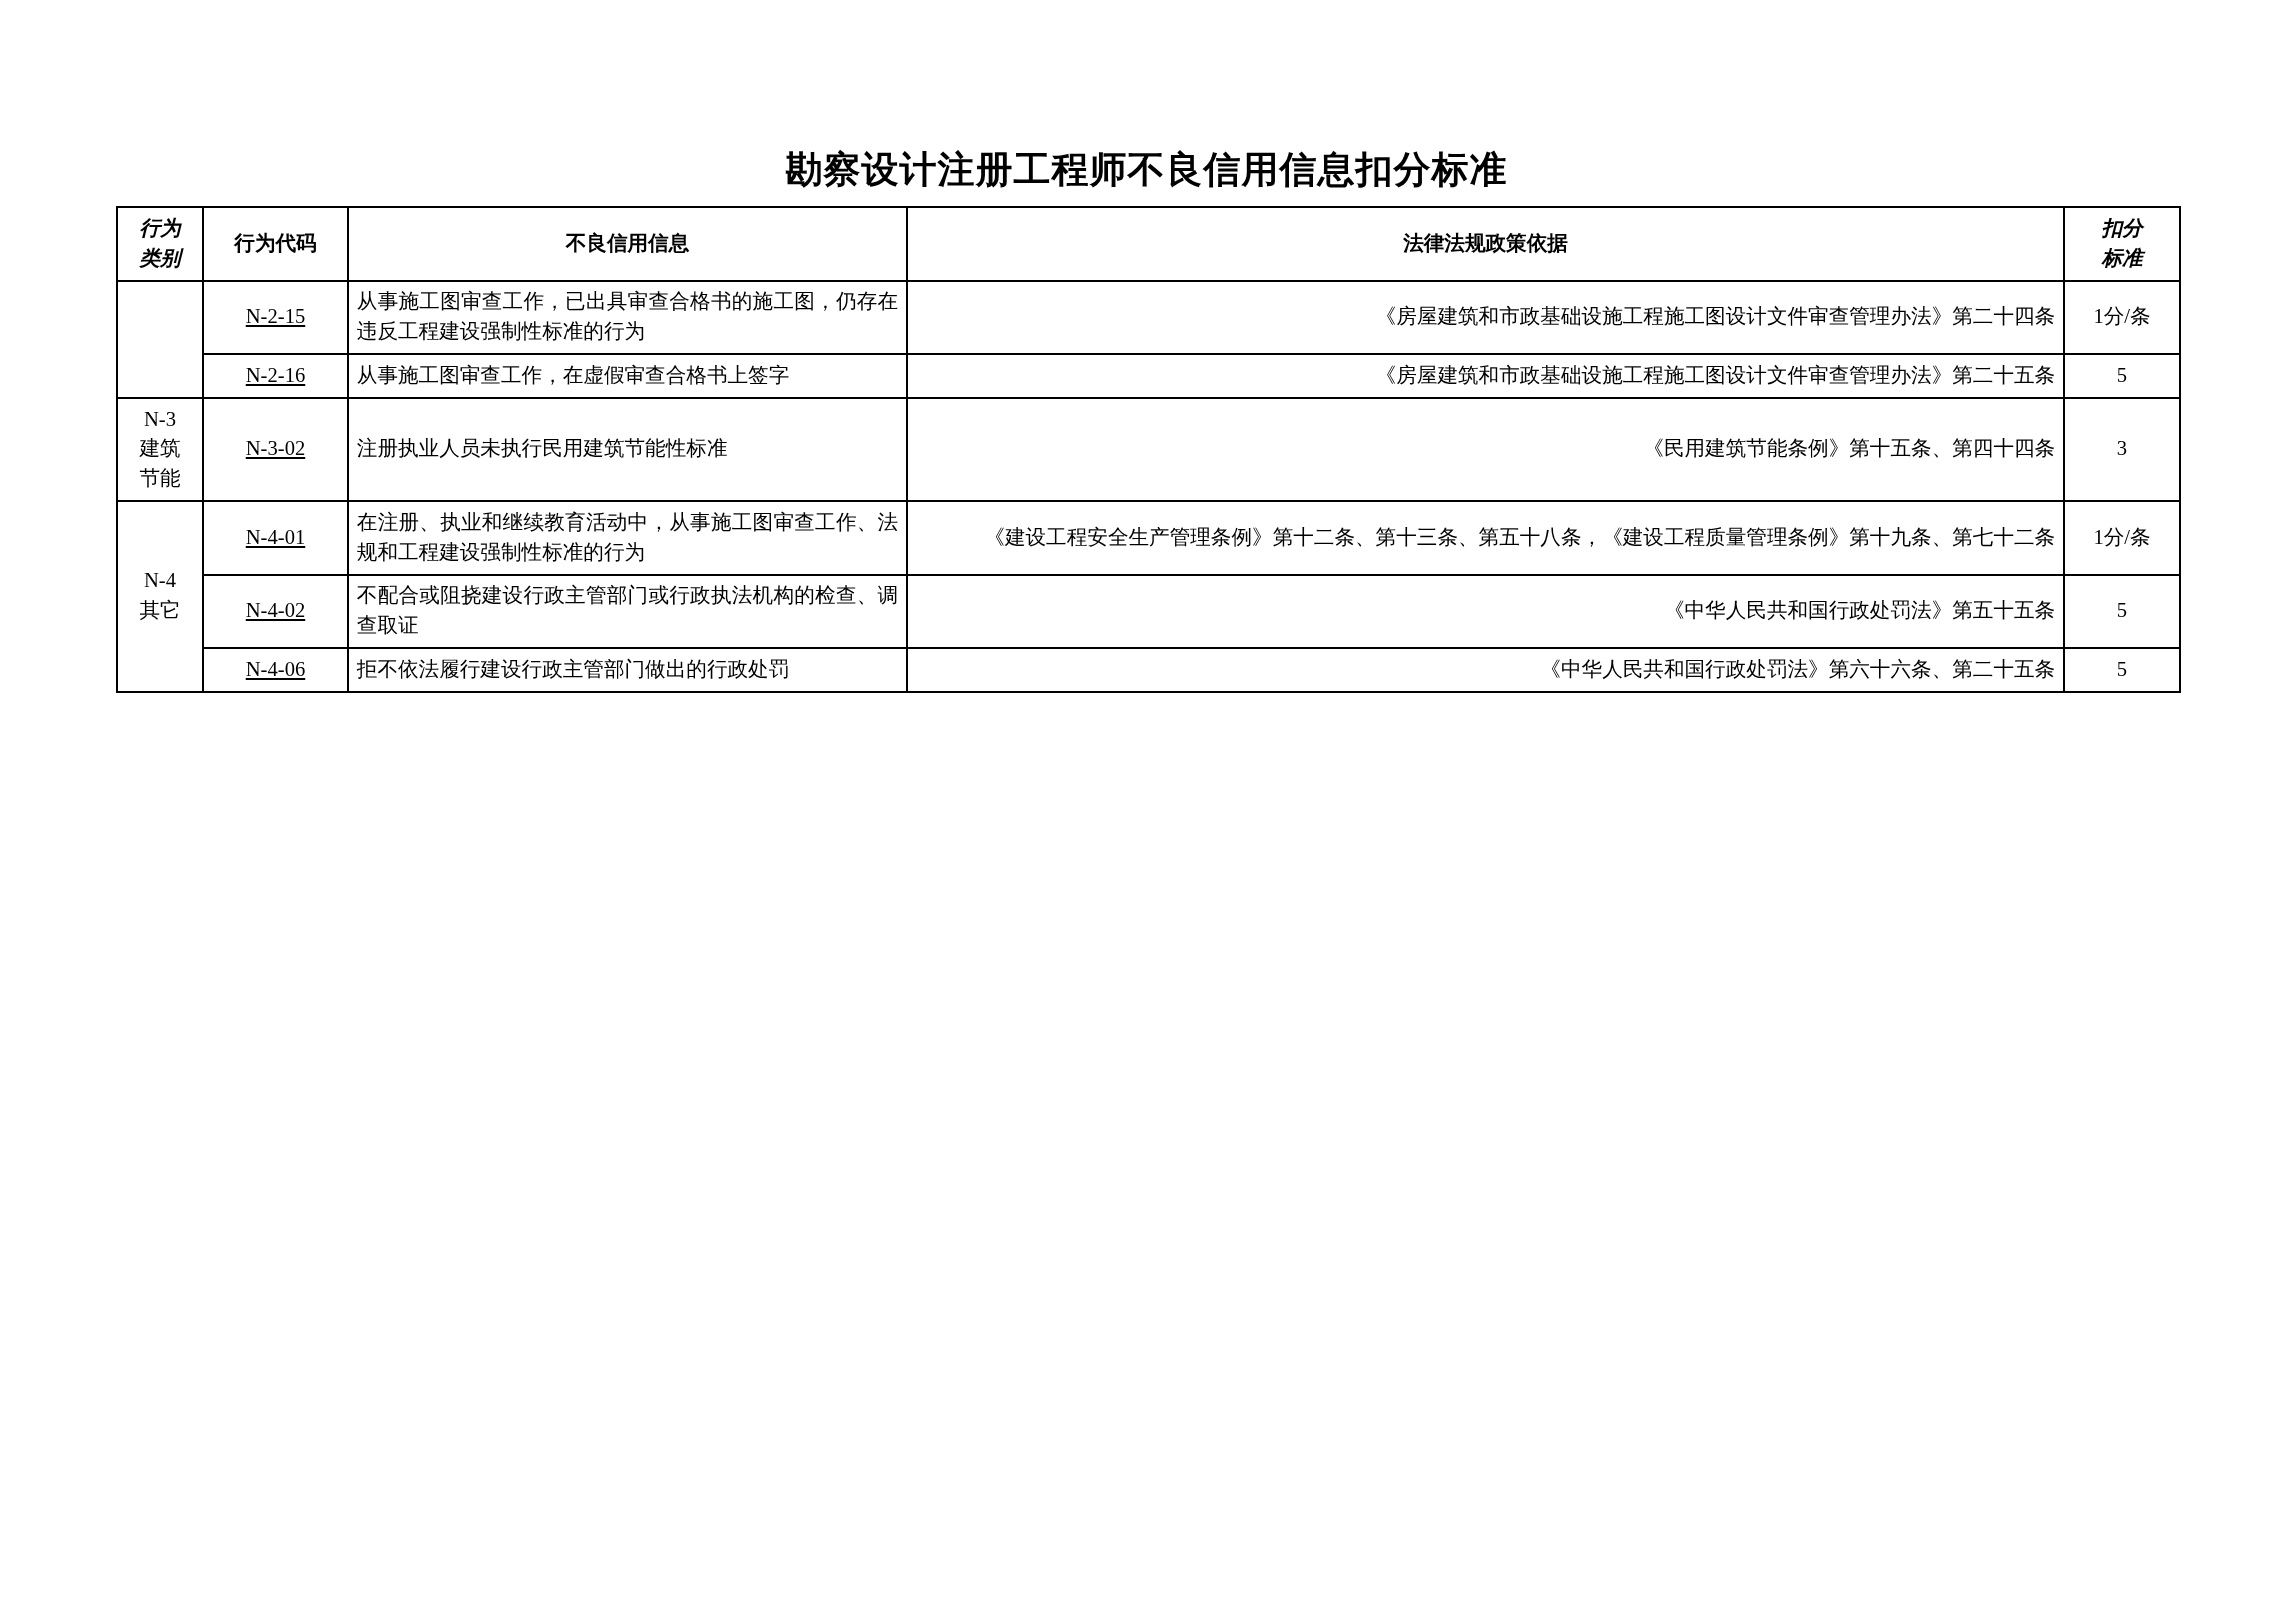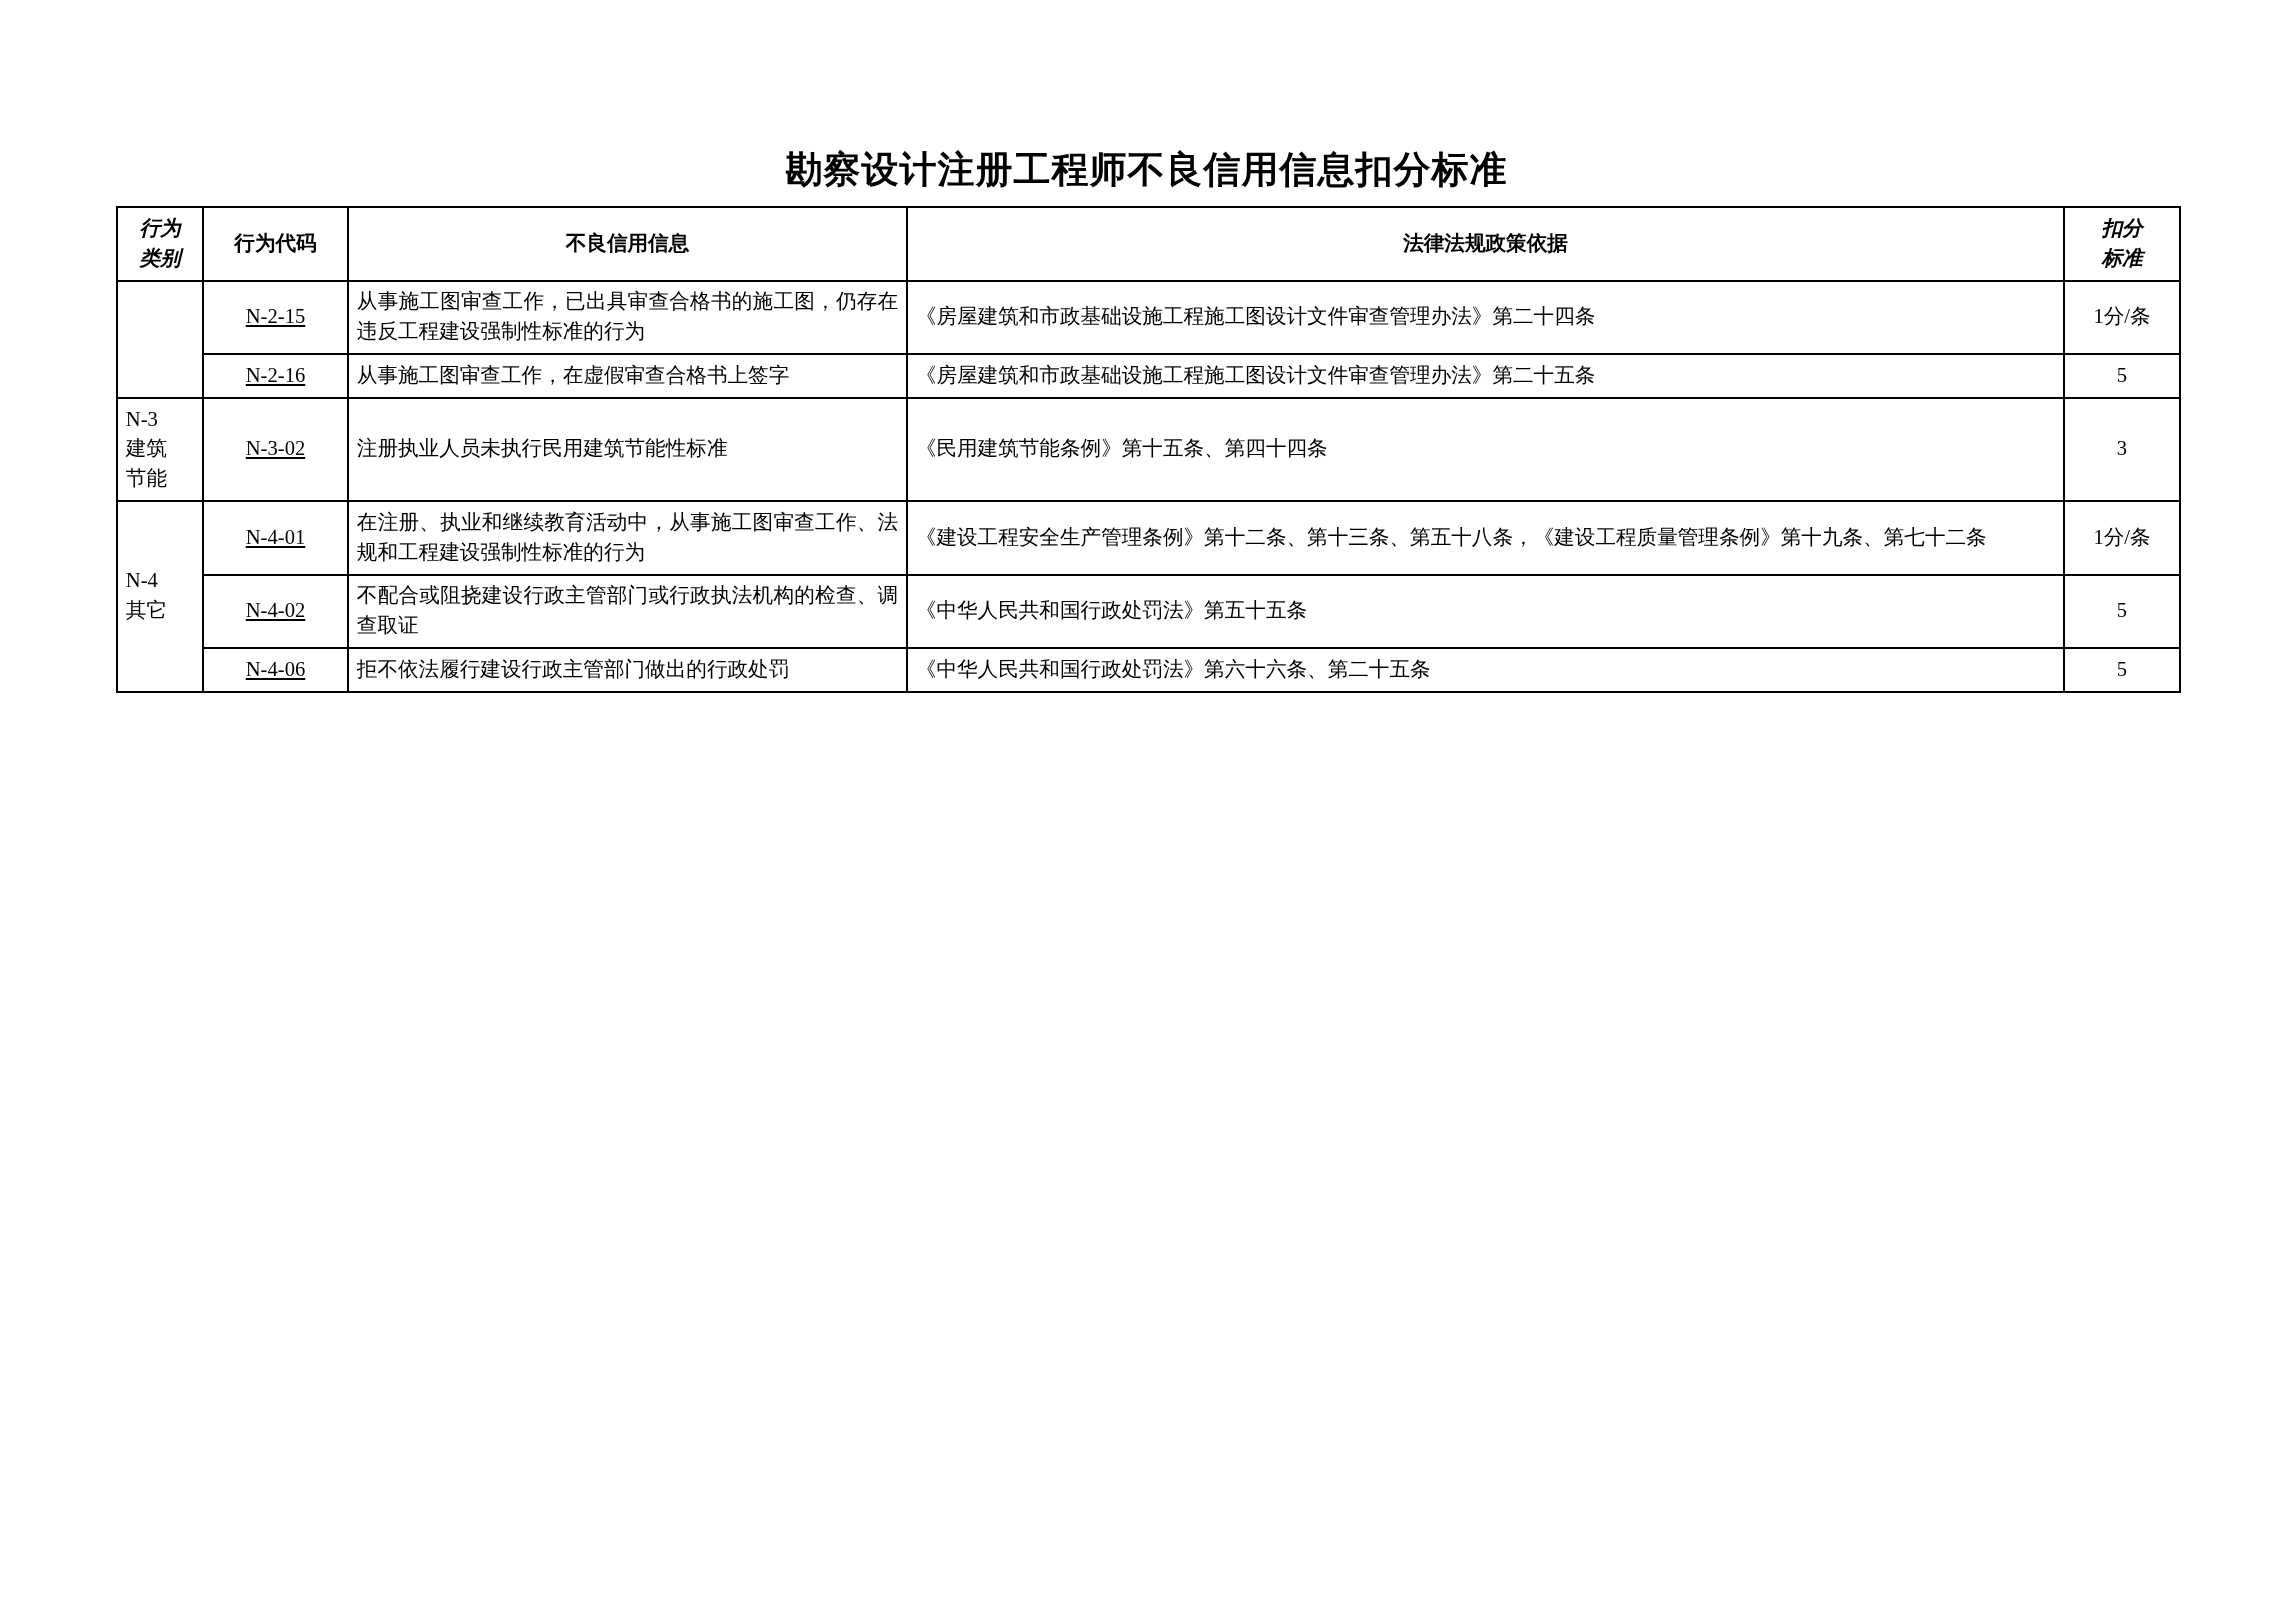--- a/index.html
+++ b/index.html
@@ -52,36 +52,36 @@
     font-size: 22.5px;
     padding: 9.8px 5.9px;
   }
   .col-cat    { width: 86px; }
   .col-code   { width: 145px; }
   .col-info   { width: 559px; }
   .col-law    { width: 1157px; }
   .col-score  { width: 116px; }
 
   td.cat-cell {
-    text-align: left;
+    text-align: center;
     font-size: 20.6px;
     line-height: 1.35;
     padding: 3.9px 2px;
   }
   td.code-cell {
     text-align: center;
     white-space: nowrap;
     text-decoration: underline;
   }
   td.info-cell {
     text-align: justify;
     text-justify: inter-ideograph;
   }
   td.law-cell {
-    text-align: left;
+    text-align: right;
   }
   td.score-cell {
     text-align: center;
     white-space: nowrap;
     border-radius: 9px;
   }
   .hdr-two-line {
     line-height: 1.2;
     font-style: italic;
   }

